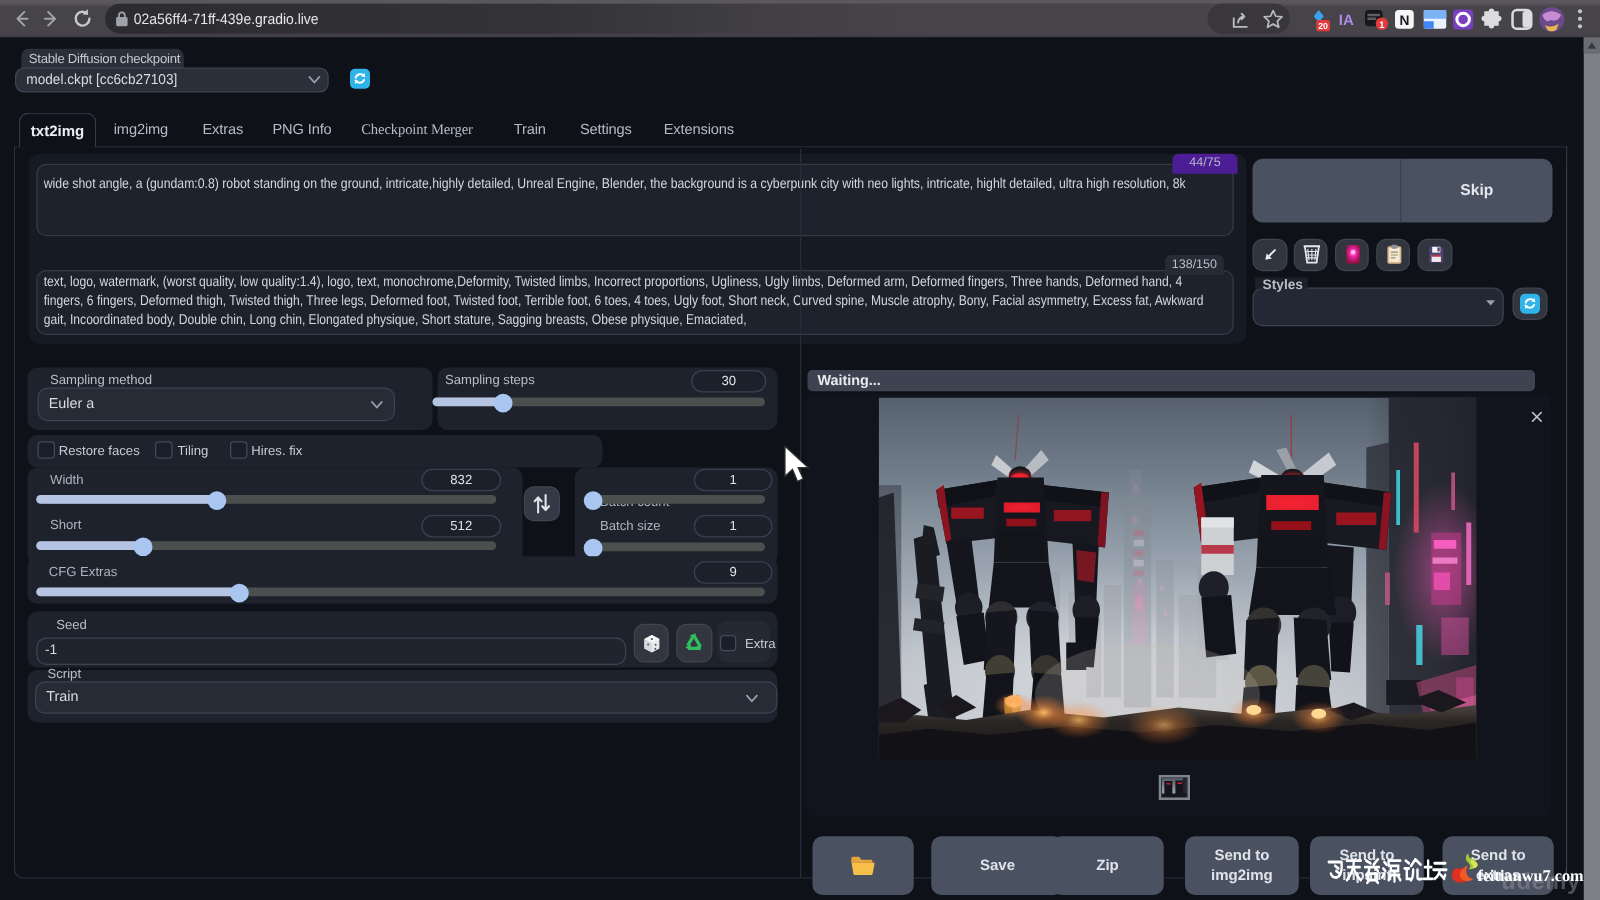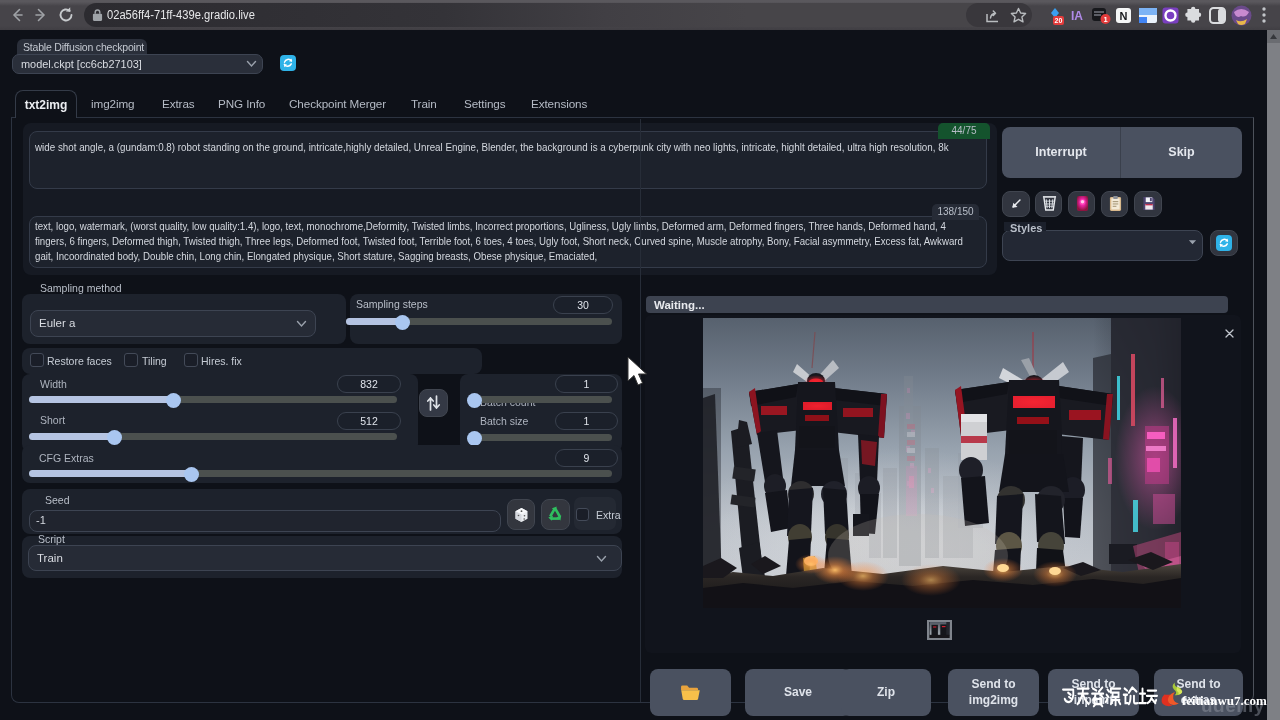--- a/index.html
+++ b/index.html
@@ -134,38 +134,37 @@
   <svg class="abs" style="left:281px;top:56px;" width="14" height="14" viewBox="0 0 15 15">
       <path d="M11.2 5.3 A4.2 4.2 0 0 0 3.8 6.6" stroke="#fff" stroke-width="1.6" fill="none" stroke-linecap="round"></path>
       <path d="M3.6 8.9 A4.2 4.2 0 0 0 11 8.4" stroke="#fff" stroke-width="1.6" fill="none" stroke-linecap="round"></path>
       <path d="M11.6 2.6 L11.5 5.8 L8.4 5.5 Z" fill="#fff"></path>
       <path d="M3.3 12 L3.4 8.8 L6.5 9.2 Z" fill="#fff"></path>
     </svg>
 
   <div class="tab" style="left:91px;">img2img</div>
   <div class="tab" style="left:162px;">Extras</div>
   <div class="tab" style="left:218px;">PNG Info</div>
-  <div class="tab" style="left:289px;">Checkpoint Merger</div>
+  <div class="tab" style="left:289px;font-family:Liberation Serif, serif;">Checkpoint Merger</div>
   <div class="tab" style="left:411px;">Train</div>
   <div class="tab" style="left:464px;">Settings</div>
   <div class="tab" style="left:531px;">Extensions</div>
   <div id="tabpanel"></div>
   <div id="tabactive">txt2img</div>
 
   <div class="abs" style="left:23px;top:123px;width:974px;height:152px;background:#161a23;border-radius:8px;"></div>
   <div class="abs" style="left:29px;top:131px;width:958px;height:58px;background:#1d222c;border:1px solid #343b49;border-radius:8px;"></div>
-  <div class="abs" style="left:938px;top:123px;width:52px;height:16px;background:#14532d;border-radius:5px 5px 0 0;color:#b8bec8;font-size:10px;text-align:center;line-height:15px;">44/75</div>
+  <div class="abs" style="left:938px;top:123px;width:52px;height:16px;background:#4c1d95;border-radius:5px 5px 0 0;color:#b8bec8;font-size:10px;text-align:center;line-height:15px;">44/75</div>
   <div class="abs" style="left:35px;top:140px;width:1080px;height:40px;color:#d4d8df;font-size:11.3px;line-height:15px;transform:scaleX(0.868);transform-origin:0 0;">wide shot angle, a (gundam:0.8) robot standing on the ground, intricate,highly detailed, Unreal Engine, Blender, the background is a cyberpunk city with neo lights, intricate, highlt detailed, ultra high resolution, 8k</div>
   <div class="abs" style="left:29px;top:216px;width:958px;height:52px;background:#1d222c;border:1px solid #343b49;border-radius:8px;"></div>
   <div class="abs" style="left:932px;top:204px;width:47px;height:16px;background:#262b36;border-radius:5px 5px 0 0;color:#b8bec8;font-size:10px;text-align:center;line-height:15px;">138/150</div>
   <div class="abs" style="left:35px;top:219px;width:1200px;height:48px;color:#d4d8df;font-size:11.3px;line-height:15.2px;transform:scaleX(0.857);transform-origin:0 0;white-space:nowrap;">text, logo, watermark, (worst quality, low quality:1.4), logo, text, monochrome,Deformity, Twisted limbs, Incorrect proportions, Ugliness, Ugly limbs, Deformed arm, Deformed fingers, Three hands, Deformed hand, 4<br>fingers, 6 fingers, Deformed thigh, Twisted thigh, Three legs, Deformed foot, Twisted foot, Terrible foot, 6 toes, 4 toes, Ugly foot, Short neck, Curved spine, Muscle atrophy, Bony, Facial asymmetry, Excess fat, Awkward<br>gait, Incoordinated body, Double chin, Long chin, Elongated physique, Short stature, Sagging breasts, Obese physique, Emaciated,</div>
 
   <div class="bigbtn" style="left:1002px;top:127px;width:240px;height:51px;"></div>
   <div class="abs" style="left:1120px;top:127px;width:1px;height:51px;background:#3a404c;"></div>
-  <div class="abs" style="left:1002px;top:127px;width:118px;height:51px;color:#e4e7ed;font-size:12.5px;font-weight:700;text-align:center;line-height:51px;">Interrupt</div>
   <div class="abs" style="left:1121px;top:127px;width:121px;height:51px;color:#e4e7ed;font-size:12.5px;font-weight:700;text-align:center;line-height:51px;">Skip</div>
 
   <div class="toolbtn" style="left:1002px;top:191px;width:28px;height:26px;"></div>
   <div class="toolbtn" style="left:1035px;top:191px;width:27px;height:26px;"></div>
   <div class="toolbtn" style="left:1068px;top:191px;width:27px;height:26px;"></div>
   <div class="toolbtn" style="left:1101px;top:191px;width:27px;height:26px;"></div>
   <div class="toolbtn" style="left:1134px;top:191px;width:28px;height:26px;"></div>
   <svg class="abs" style="left:1009px;top:197px;" width="14" height="14" viewBox="0 0 16 16">
       <path d="M12.5 3.5 L5 11" stroke="#e8eaee" stroke-width="1.8" fill="none" stroke-linecap="round"></path>
       <path d="M3.8 12.4 L4.9 6.6 L9.7 11.3 Z" fill="#e8eaee"></path>
@@ -211,21 +210,21 @@
   <div class="toolbtn" style="left:1210px;top:230px;width:28px;height:26px;"></div>
   <div class="abs" style="left:1216px;top:235px;width:16px;height:16px;border-radius:4px;background:#2fb3e8;"></div>
   <svg class="abs" style="left:1217px;top:236px;" width="14" height="14" viewBox="0 0 15 15">
       <path d="M11.2 5.3 A4.2 4.2 0 0 0 3.8 6.6" stroke="#fff" stroke-width="1.6" fill="none" stroke-linecap="round"></path>
       <path d="M3.6 8.9 A4.2 4.2 0 0 0 11 8.4" stroke="#fff" stroke-width="1.6" fill="none" stroke-linecap="round"></path>
       <path d="M11.6 2.6 L11.5 5.8 L8.4 5.5 Z" fill="#fff"></path>
       <path d="M3.3 12 L3.4 8.8 L6.5 9.2 Z" fill="#fff"></path>
     </svg>
 
   <div class="panel" style="left:22px;top:294px;width:324px;height:50px;"></div>
-  <div class="abs" style="left:40px;top:282px;font-size:10.5px;color:#b9bfc9;">Sampling method</div>
+  <div class="abs" style="left:40px;top:298px;font-size:10.5px;color:#b9bfc9;">Sampling method</div>
   <div class="inputbox" style="left:30px;top:310px;width:286px;height:27px;"></div>
   <div class="abs" style="left:39px;top:317px;font-size:11.5px;color:#d9dce2;">Euler a</div>
   <svg class="abs" style="left:296px;top:320px;" width="11" height="8" viewBox="0 0 11 8">
       <path d="M1.5 1.5 L5.5 6 L9.5 1.5" stroke="#9aa1ac" stroke-width="1.4" fill="none" stroke-linecap="round"></path>
     </svg>
 
   <div class="panel" style="left:350px;top:294px;width:272px;height:50px;"></div>
   <div class="abs" style="left:356px;top:298px;font-size:10.5px;color:#b9bfc9;">Sampling steps</div>
   <div class="numbox" style="left:553px;top:296px;width:60px;height:18px;line-height:17px;">30</div>
   <div class="slider-track" style="left:346px;top:318px;width:266px;"></div>

